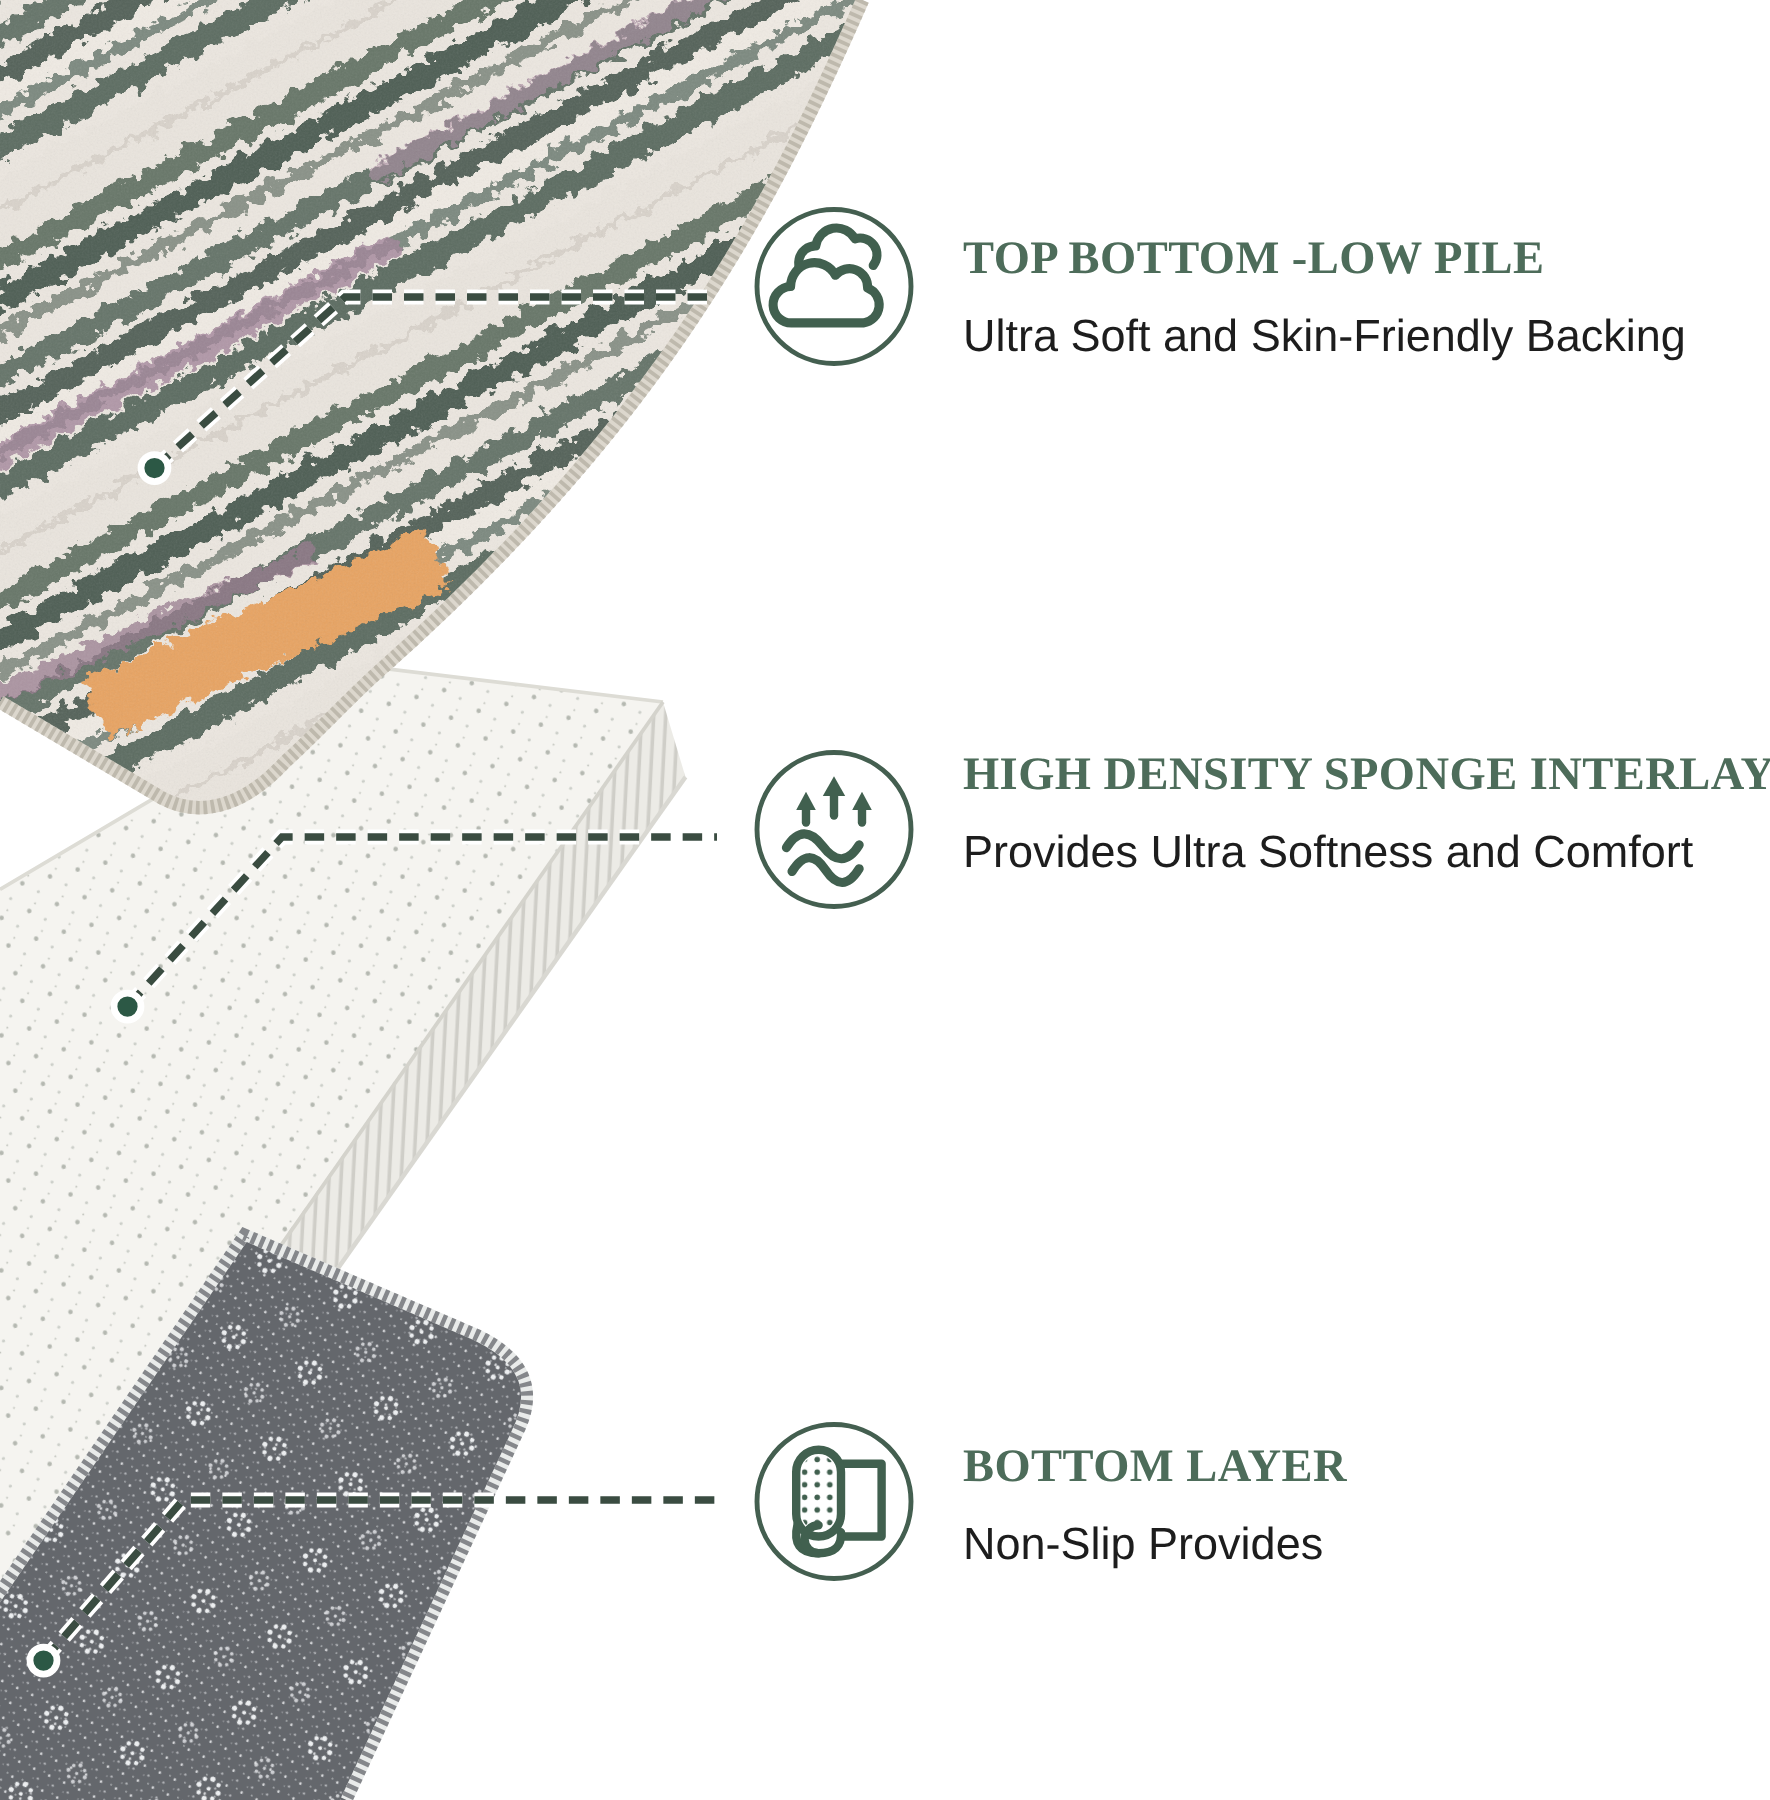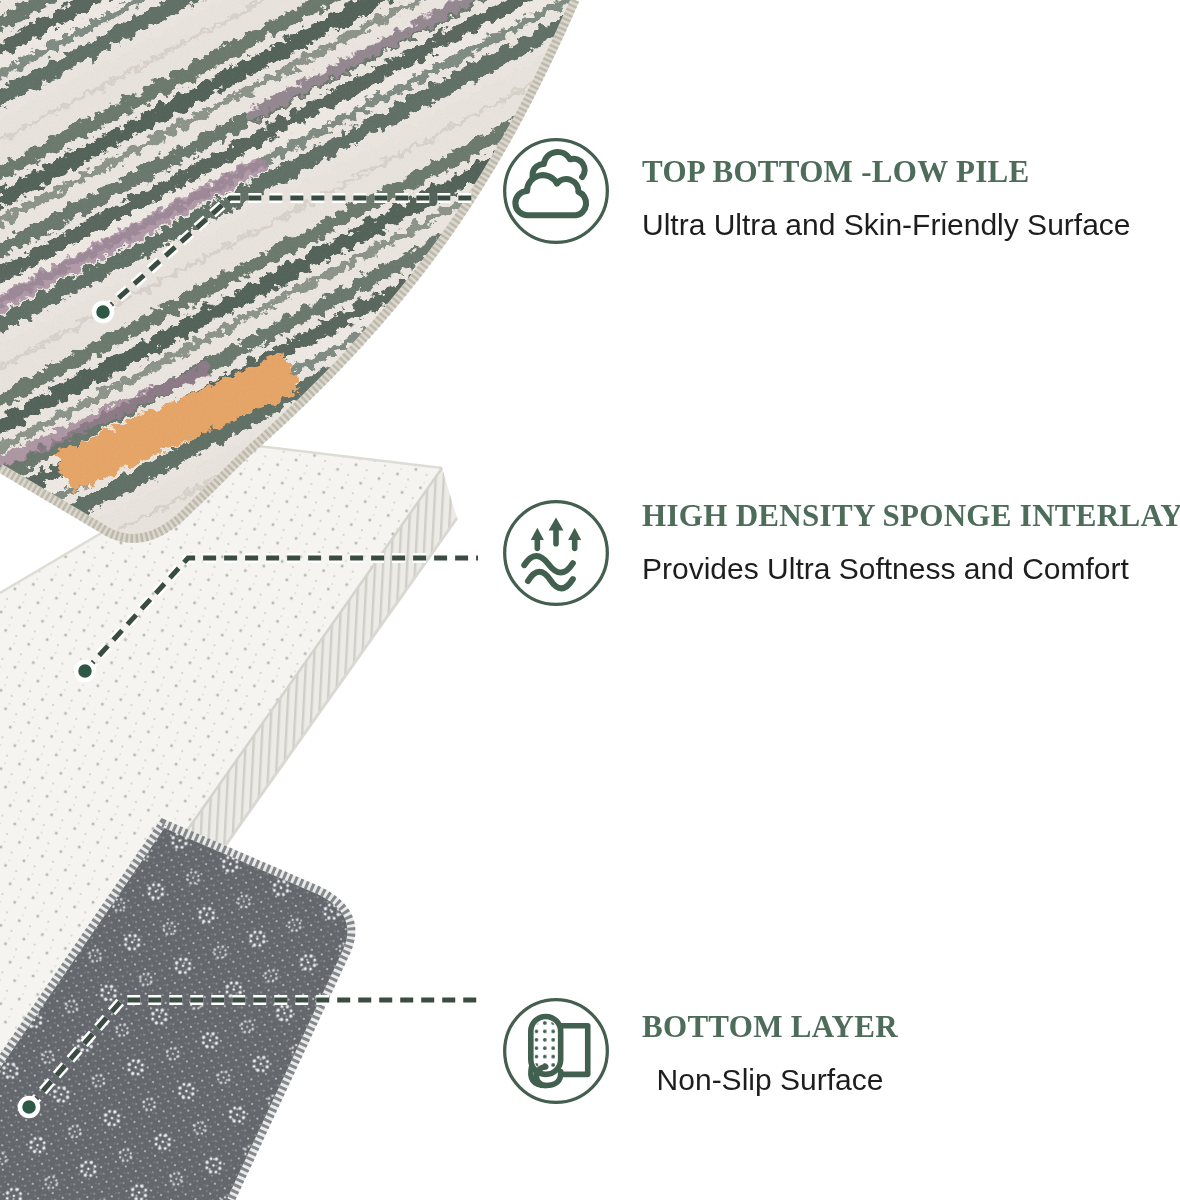--- a/index.html
+++ b/index.html
@@ -14,21 +14,21 @@
       font-family:"Liberation Serif","DejaVu Serif",serif;
       font-weight:bold;font-size:31px;line-height:38px;
       color:#4d6c5a;letter-spacing:0.3px;white-space:nowrap;}
   .callout .sub{
       font-size:30px;line-height:36px;color:#1d1d1d;
       margin-top:16px;white-space:nowrap;}
   #callout-1{left:500px;top:135px;}
   #callout-1 .text{padding-top:18px;}
   #callout-2{left:500px;top:497px;}
   #callout-2 .text{padding-top:0px;}
-  #callout-3{left:500px;top:995px;text-align:center;}
+  #callout-3{left:500px;top:945px;}
   #callout-3 .text{padding-top:13px;}
 </style>
 </head>
 <body>
 
 <svg class="scene" viewBox="0 0 1180 1200" aria-hidden="true">
   <defs>
 
     <pattern id="rugStripes" width="240" height="200" patternUnits="userSpaceOnUse" patternTransform="rotate(-28)">
       <rect width="240" height="200" fill="#ece7e0"></rect>
@@ -164,21 +164,21 @@
     <svg viewBox="0 0 120 120">
       <circle cx="60" cy="60" r="55" fill="#ffffff" stroke="#445f50" stroke-width="3.5"></circle>
       <g fill="none" stroke="#41604f" stroke-width="6.5" stroke-linecap="round" stroke-linejoin="round">
         <path d="M42 54 a12 12 0 0 1 5 -23 a15 15 0 0 1 28 -5 a12 12 0 0 1 13 19"></path>
         <path d="M30 86 a13 13 0 0 1 -1 -26 a17 17 0 0 1 32 -8 a13 13 0 0 1 23 9 a13 13 0 0 1 -3 25 z" fill="#ffffff"></path>
       </g>
     </svg>
   </div>
   <div class="text">
     <div class="title">TOP BOTTOM -LOW PILE</div>
-    <div class="sub">Ultra Ultra and Skin-Friendly Surface</div>
+    <div class="sub">Ultra Soft and Skin-Friendly Backing</div>
   </div>
 </div>
 
 <div class="callout" id="callout-2">
   <div class="icon-wrap">
     <svg viewBox="0 0 120 120">
       <circle cx="60" cy="60" r="55" fill="#ffffff" stroke="#445f50" stroke-width="3.5"></circle>
       <g stroke="#41604f" stroke-width="6" fill="none" stroke-linecap="round">
         <path d="M60 50 V34"></path>
           <path d="M40 55 V44"></path>
@@ -212,15 +212,15 @@
       <circle cx="60" cy="60" r="55" fill="#ffffff" stroke="#445f50" stroke-width="3.5"></circle>
       <rect x="60" y="33" width="34" height="52" fill="none" stroke="#41604f" stroke-width="6" stroke-linejoin="round"></rect>
       <path d="M34 76 q-5 21 15 21 q17 0 16 -15" fill="#ffffff" stroke="#41604f" stroke-width="6" stroke-linecap="round"></path>
       <rect x="33" y="23" width="32" height="62" rx="16" fill="#ffffff" stroke="#41604f" stroke-width="6"></rect>
       <rect x="37" y="27" width="24" height="54" rx="12" fill="url(#rollDots)"></rect>
       <path d="M49 97 a10 10 0 0 1 0 -20" fill="none" stroke="#41604f" stroke-width="6" stroke-linecap="round"></path>
     </svg>
   </div>
   <div class="text">
     <div class="title">BOTTOM LAYER</div>
-    <div class="sub">Non-Slip Surface</div>
+    <div class="sub">Non-Slip Provides</div>
   </div>
 </div>
 
 </body></html>

